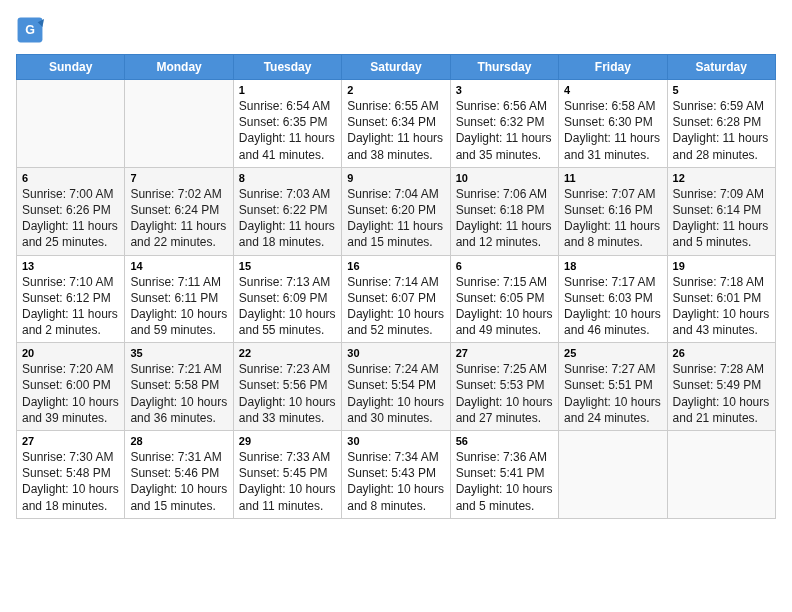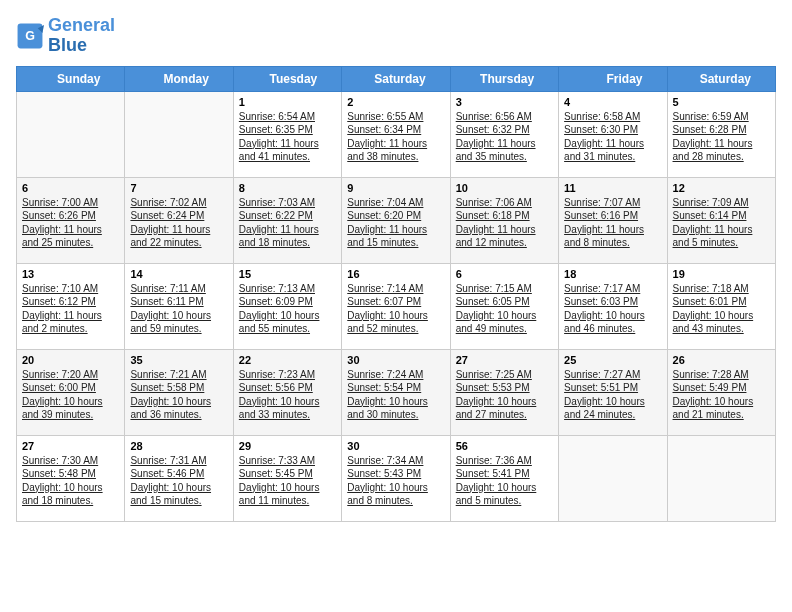--- a/index.html
+++ b/index.html
@@ -44,22 +44,22 @@
       color: #555;
     }
     .calendar {
       width: 100%;
       border-collapse: collapse;
       font-size: 10.5px;
     }
     .calendar th {
       background: #4a90d9;
       color: #fff;
-      text-align: right;
-      padding: 5px 24px;
+      text-align: center;
+      padding: 5px 6px;
       font-size: 12px;
       font-weight: bold;
       border: 1px solid #3a80c9;
     }
     .calendar td {
       border: 1px solid #ccc;
       vertical-align: top;
       padding: 4px 5px;
       width: calc(100% / 7);
       min-height: 80px;
@@ -71,42 +71,36 @@
     .calendar tr:nth-child(odd) td {
       background: #fff;
     }
     .day-num {
       font-weight: bold;
       font-size: 11px;
       margin-bottom: 2px;
       display: block;
     }
     .cell-content {
-      font-size: 10px;
+      font-size: 12px;
       line-height: 1.35;
       color: #222;
-      text-decoration: underline;
     }
     .empty-cell { background: #f9f9f9 !important; }
   </style>
 </head>
 <body>
 
 <div class="header">
   <div class="logo">
     <svg class="logo-icon" viewBox="0 0 36 36">
       <rect x="2" y="2" width="32" height="32" rx="4" fill="#4a90d9"></rect>
       <text x="18" y="23" text-anchor="middle" fill="white" font-size="16" font-weight="bold" font-family="Arial">G</text>
       <polygon points="28,8 36,4 34,14" fill="#2a6db0"></polygon>
     </svg>
-    <div>
-      <div class="logo-text">
-        <span>General</span><br><span style="color:#2a6db0">Blue</span>
-      </div>
-    </div>
   </div>
   <div class="title-block">
     <div class="month-title"></div>
     <div class="location"></div>
   </div>
 </div>
 
 <table class="calendar">
   <thead>
     <tr>

